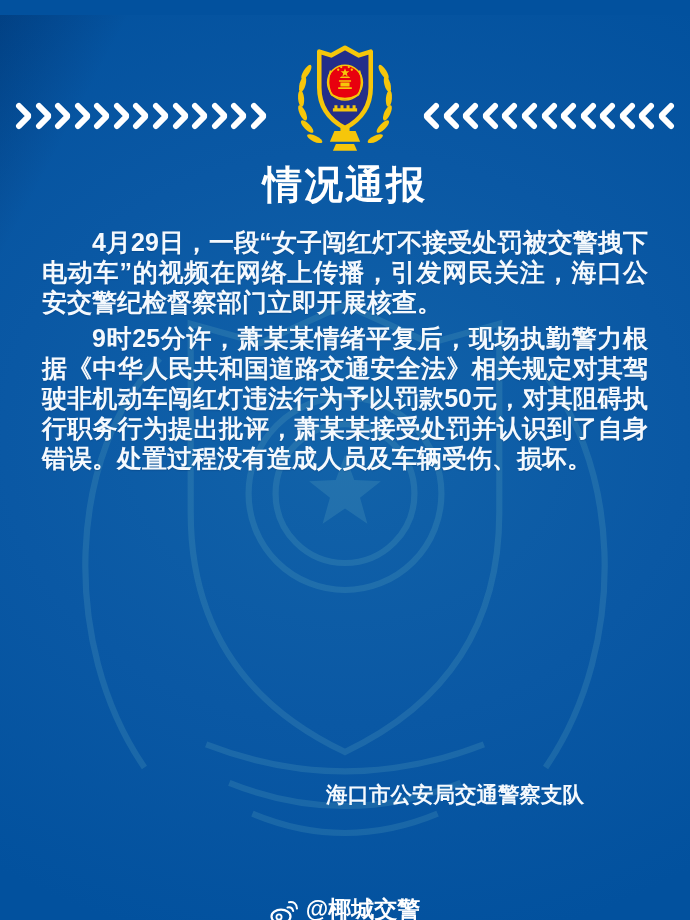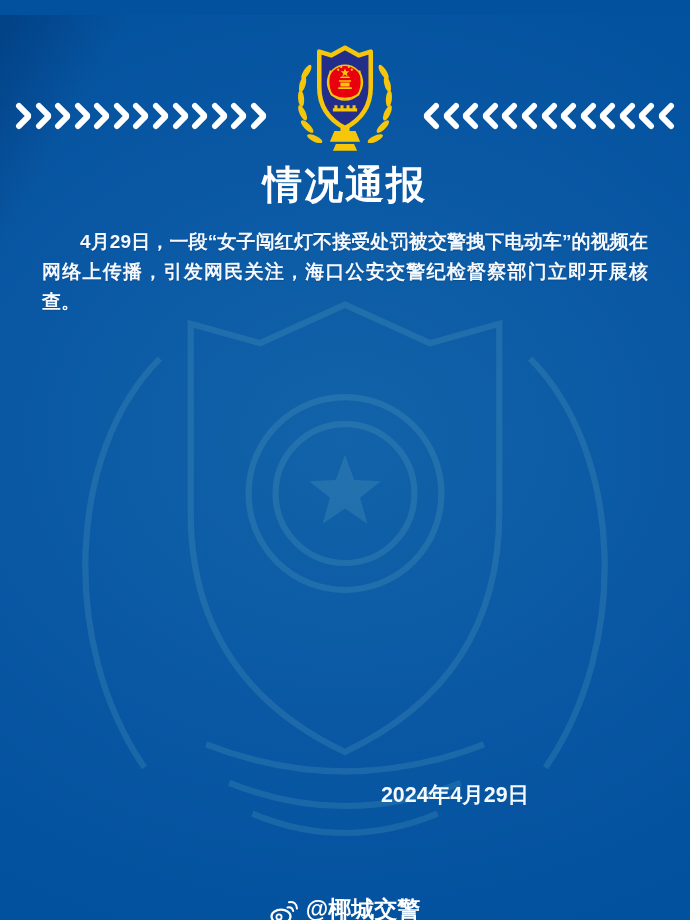--- a/index.html
+++ b/index.html
@@ -41,21 +41,21 @@
   .arrow-band svg{display:block;flex:0 0 auto;}
   
   .title{
     position:absolute;top:143px;left:0;width:100%;
     margin:0;text-align:center;
     font-size:39px;font-weight:bold;letter-spacing:2px;color:#ffffff;
   }
   
   .content{
     position:absolute;top:212px;left:42px;width:606px;
-    font-size:19px;line-height:30px;font-weight:600;
+    font-size:25px;line-height:30px;font-weight:600;
     text-align:justify;color:#f5f9fd;
     text-shadow:0 1px 1px rgba(0,40,90,.25);
   }
   .content p{margin:0 0 6px 0;text-indent:2em;}
   
   .signature{
     position:absolute;top:764px;left:220px;width:470px;
     text-align:center;font-size:21.5px;font-weight:600;line-height:33px;
     color:#f5f9fd;
   }
@@ -203,24 +203,25 @@
       </svg>
       <svg width="17" height="28" viewBox="0 0 17 28">
         <path d="M4,4 L13,13.2 M13,14.8 L4,24" fill="none" stroke="#ffffff" stroke-width="6" stroke-linecap="round"></path>
       </svg>
     </div>
 
   <h1 class="title">情况通报</h1>
 
   <div class="content">
     <p>4月29日，一段“女子闯红灯不接受处罚被交警拽下电动车”的视频在网络上传播，引发网民关注，海口公安交警纪检督察部门立即开展核查。</p>
+    <p>9时25分许，萧某某情绪平复后，现场执勤警力根据《中华人民共和国道路交通安全法》相关规定对其驾驶非机动车闯红灯违法行为予以罚款50元，对其阻碍执行职务行为提出批评，萧某某接受处罚并认识到了自身错误。处置过程没有造成人员及车辆受伤、损坏。</p>
   </div>
 
   <div class="signature">
-    <div>2024年4月29日</div>
+    <div>海口市公安局交通警察支队</div>
   </div>
 
   <div class="footer">
     <svg width="28" height="25" viewBox="0 0 28 25" aria-hidden="true">
       <ellipse cx="11" cy="16.5" rx="9.5" ry="6.8" fill="none" stroke="#ffffff" stroke-width="2.2"></ellipse>
       <circle cx="9" cy="17" r="2.6" fill="none" stroke="#ffffff" stroke-width="1.8"></circle>
       <path d="M17.5,7.5 Q22,6.5 23.2,11" fill="none" stroke="#ffffff" stroke-width="2" stroke-linecap="round"></path>
       <path d="M19,2.2 Q26.3,1.2 27,8.6" fill="none" stroke="#ffffff" stroke-width="2" stroke-linecap="round"></path>
     </svg>
     <span>@椰城交警</span>

